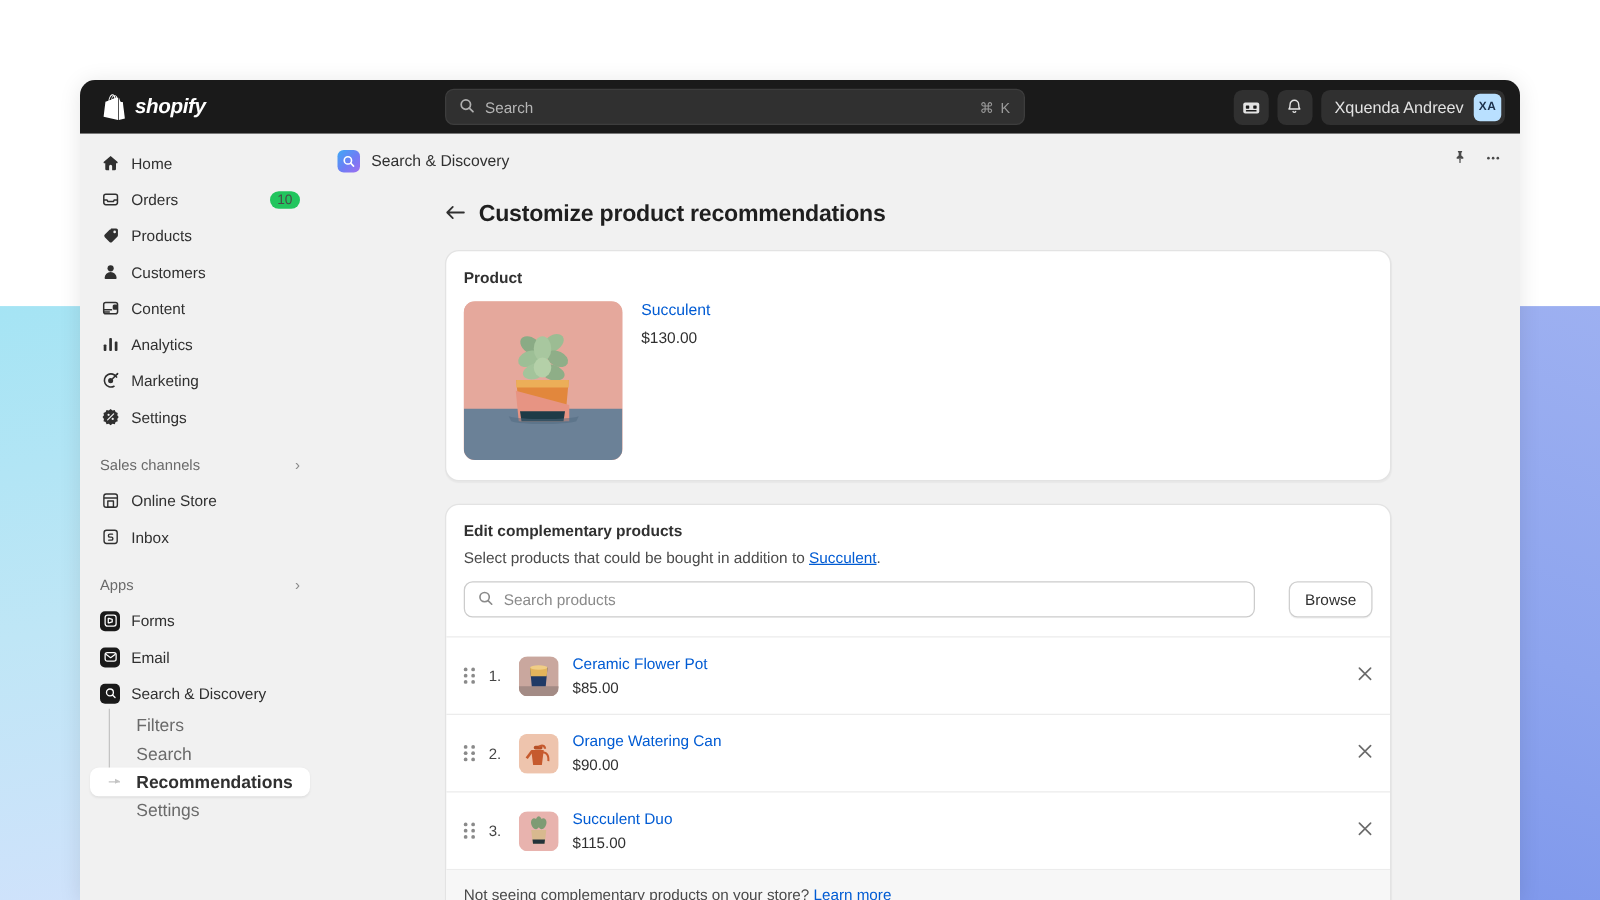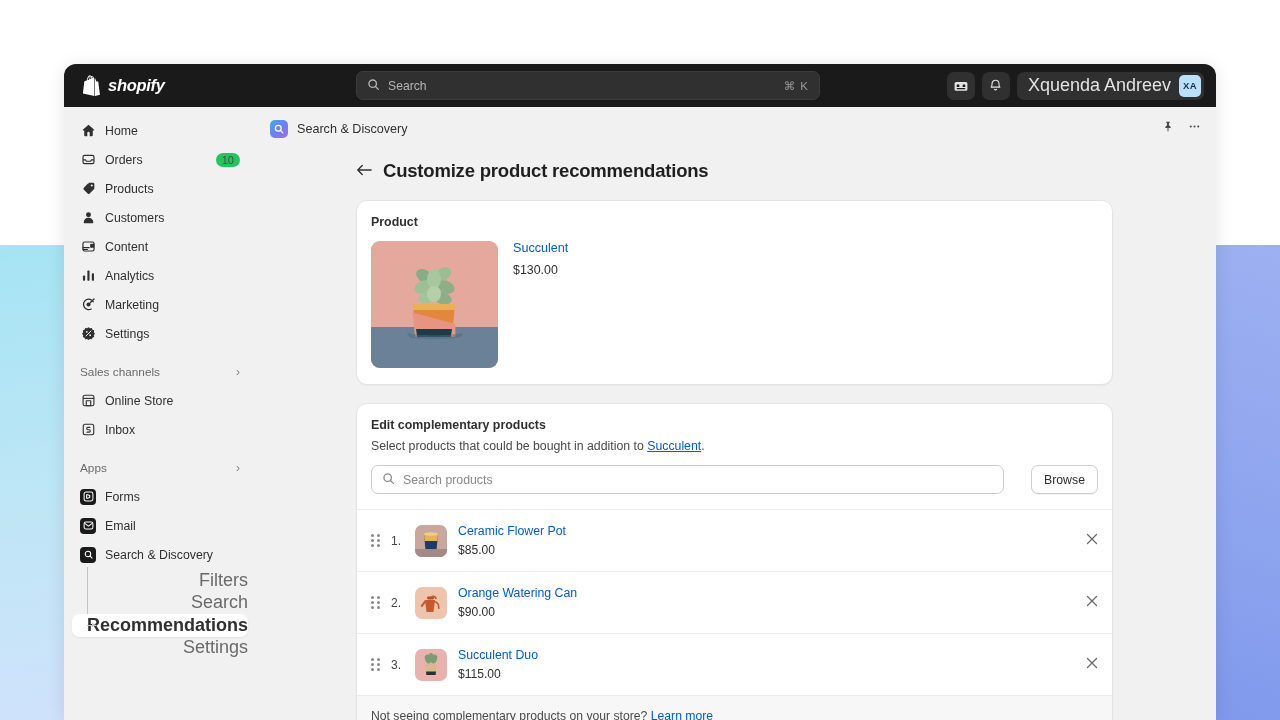--- a/index.html
+++ b/index.html
@@ -58,21 +58,21 @@
   .topsearch .kbd { font-size: 11.5px; color: #9a9a9a; letter-spacing: 1px; }
   .topright { margin-left: auto; display: flex; align-items: center; gap: 7px; padding-right: 12px; }
   .ticon {
     width: 28px; height: 28px; border-radius: 7px; background: #303030;
     display: flex; align-items: center; justify-content: center;
   }
   .userchip {
     height: 28px; background: #303030; border-radius: 7px;
     display: flex; align-items: center; gap: 8px; padding: 0 3px 0 11px;
   }
-  .username { color: #e3e3e3; font-size: 18px; }
+  .username { color: #e3e3e3; font-size: 13px; }
   .avatar {
     width: 22px; height: 22px; border-radius: 5px; background: #b9e0ff;
     color: #1c2f4a; font-size: 9.5px; font-weight: 700;
     display: flex; align-items: center; justify-content: center; letter-spacing: .3px;
   }
 
   
   .sidebar {
     position: absolute; left: 0; top: 43px; width: 192px; height: 613px;
     background: #f1f1f1; padding: 9px 8px 0 8px;
@@ -96,21 +96,21 @@
     width: 16px; height: 16px; border-radius: 4px; background: #1a1a1a;
     display: flex; align-items: center; justify-content: center; flex: 0 0 16px;
   }
   .subwrap { position: relative; }
   .treeline {
     position: absolute; left: 15px; top: -2px; width: 1px; height: 62px; background: #c4c4c4;
   }
   .sub-item {
     display: flex; align-items: center; height: 22.5px;
     padding-left: 37px; border-radius: 7px;
-    font-size: 18px; color: #6a6a6a; position: relative; justify-content: flex-end;
+    font-size: 14px; color: #6a6a6a; position: relative;
   }
   .sub-item.active {
     background: #ffffff; color: #303030; font-weight: 700;
     box-shadow: 0 1px 2px rgba(0,0,0,.07);
   }
   .sub-item.active .arrowin {
     position: absolute; left: 15px; top: 50%; width: 9px; height: 1px; background: #c4c4c4;
   }
   .sub-item.active .arrowin::after {
     content: ""; position: absolute; right: 0; top: -2.5px;

